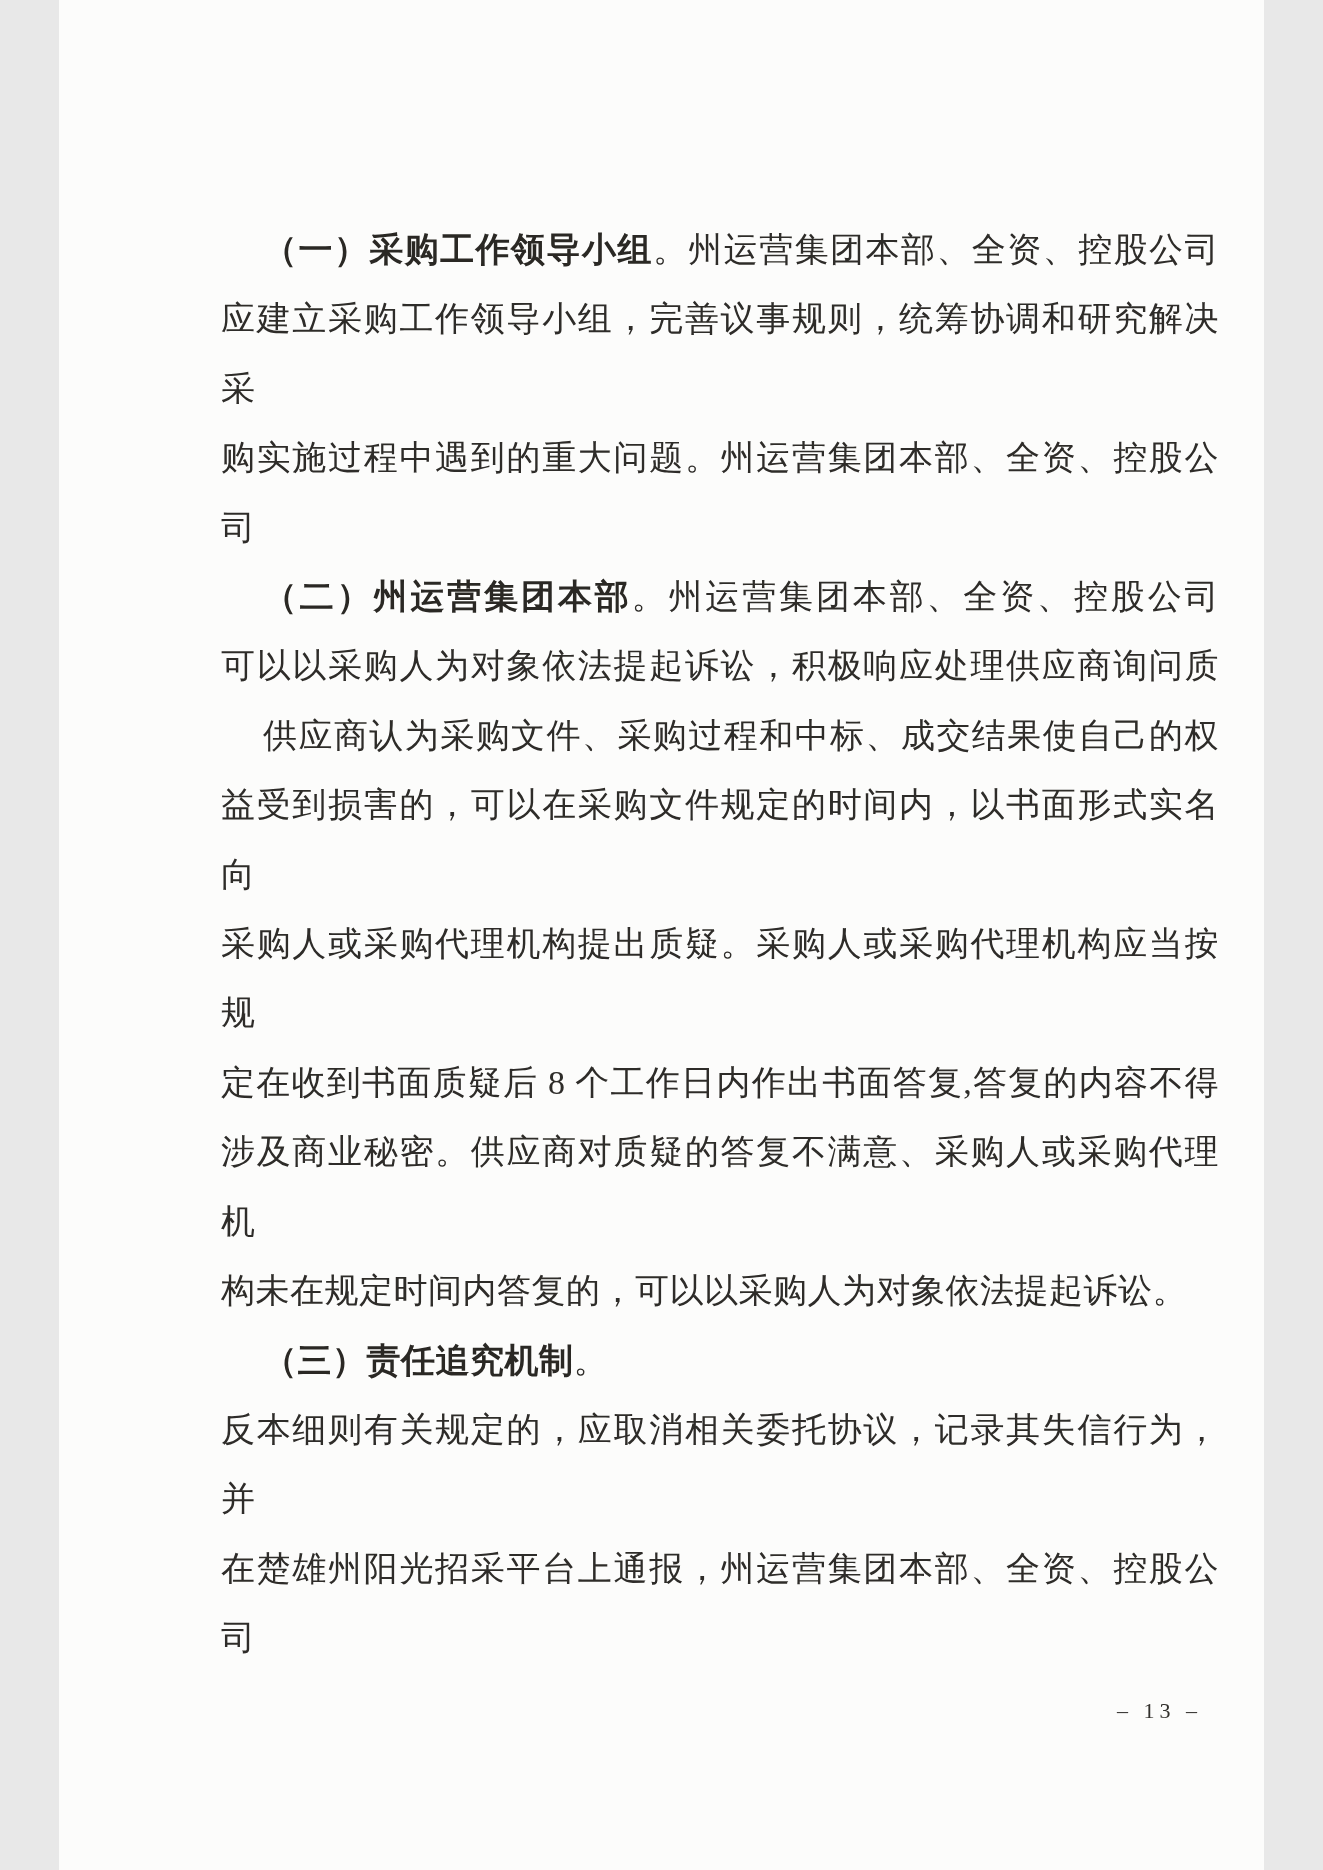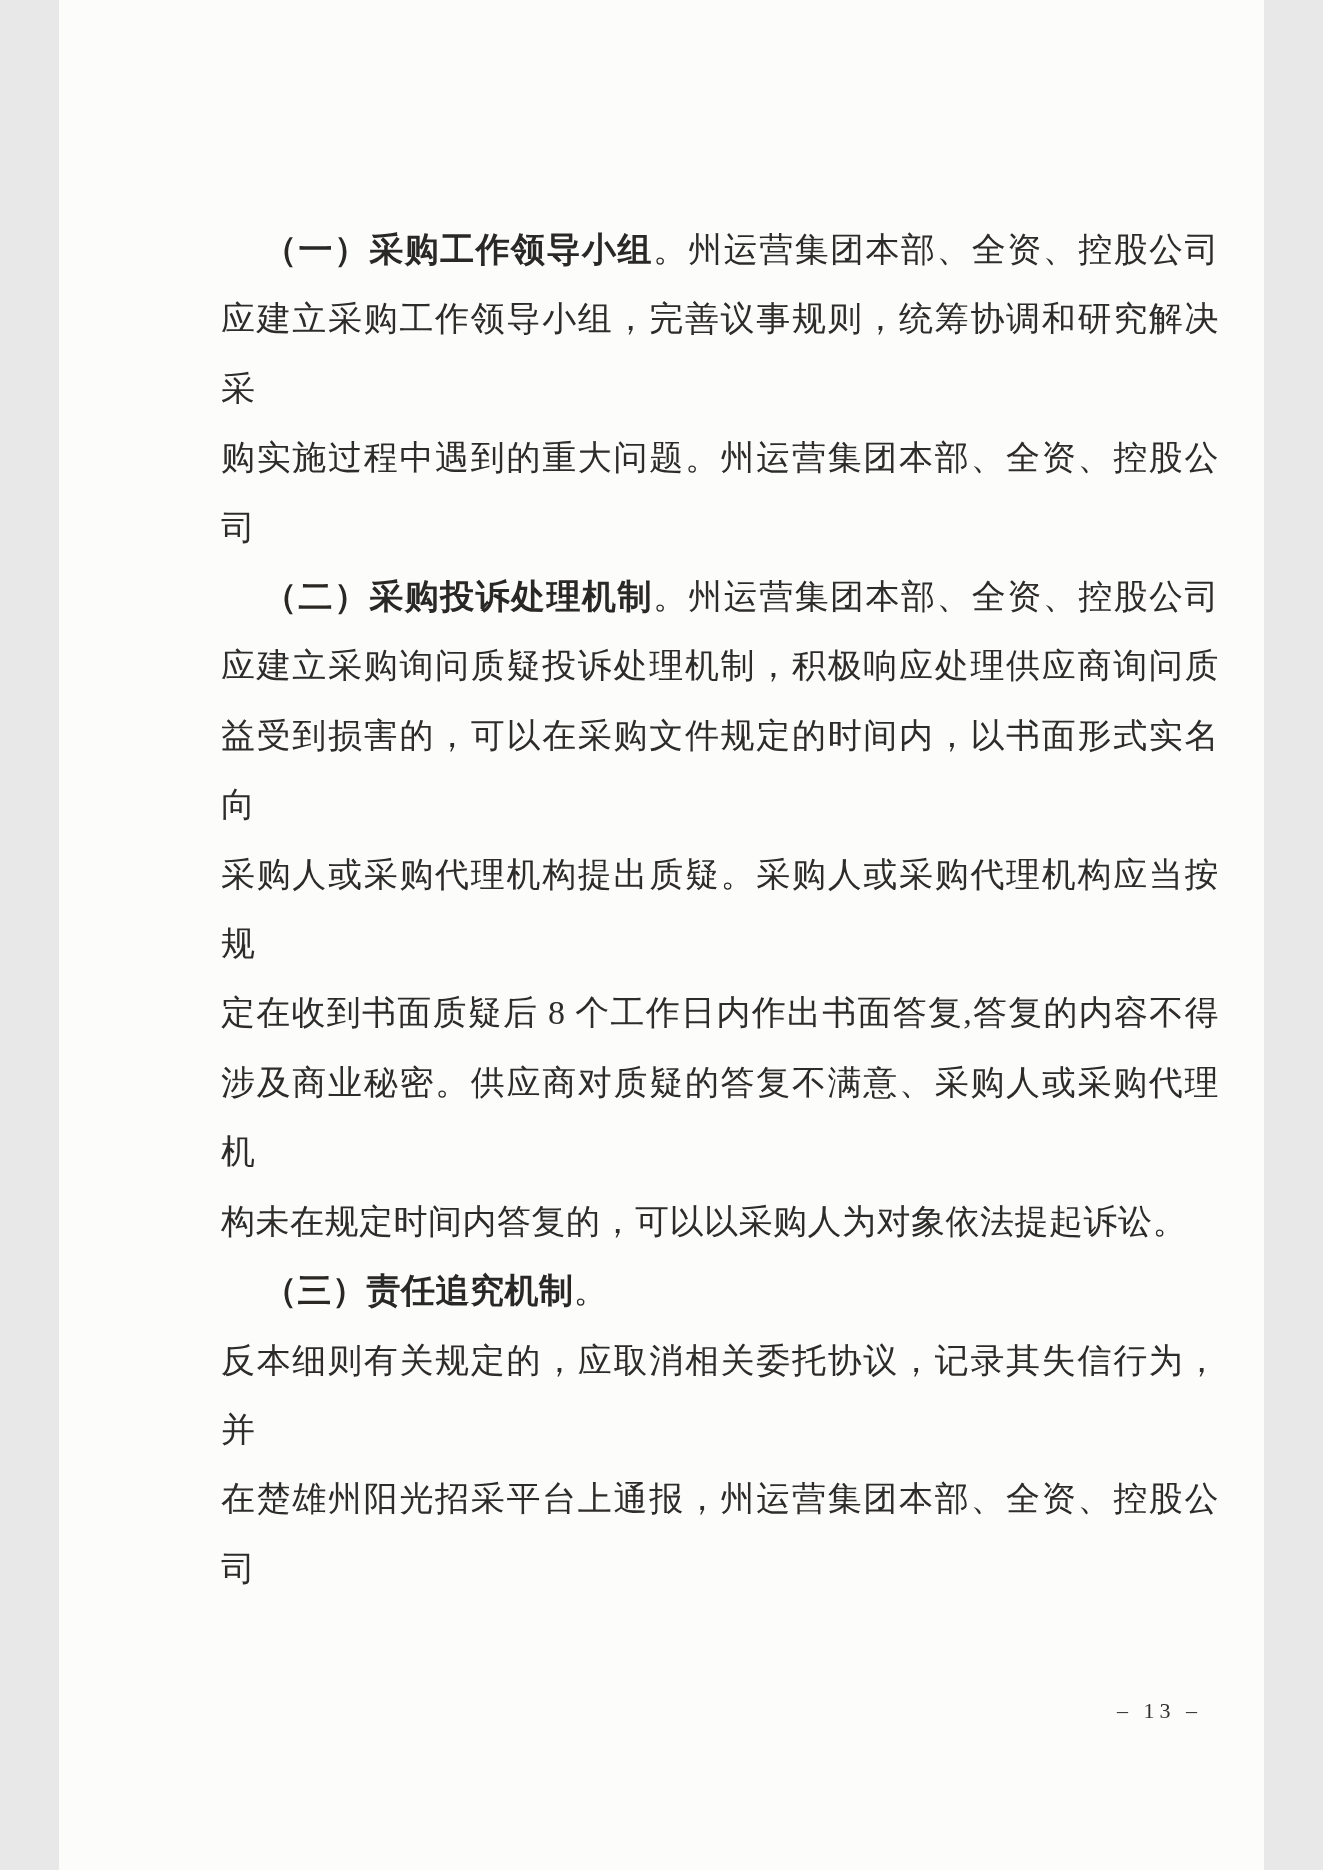--- a/index.html
+++ b/index.html
@@ -52,22 +52,23 @@
   }
 </style>
 </head>
 <body>
 
 <div class="page">
   <div class="text-block">
       <div class="line indent"><span class="run-bold">（一）采购工作领导小组</span><span>。州运营集团本部、全资、控股公司</span></div>
       <div class="line"><span>应建立采购工作领导小组，完善议事规则，统筹协调和研究解决采</span></div>
       <div class="line"><span>购实施过程中遇到的重大问题。州运营集团本部、全资、控股公司</span></div>
-      <div class="line indent"><span class="run-bold">（二）采购投诉处理机制</span><span>。州运营集团本部、全资、控股公司</span></div>
-      <div class="line"><span>应建立采购询问质疑投诉处理机制，积极响应处理供应商询问质</span></div>
+      <div class="line indent"><span class="run-bold">（二）州运营集团本部</span><span>。州运营集团本部、全资、控股公司</span></div>
+      <div class="line"><span>可以以采购人为对象依法提起诉讼，积极响应处理供应商询问质</span></div>
+      <div class="line indent"><span>供应商认为采购文件、采购过程和中标、成交结果使自己的权</span></div>
       <div class="line"><span>益受到损害的，可以在采购文件规定的时间内，以书面形式实名向</span></div>
       <div class="line"><span>采购人或采购代理机构提出质疑。采购人或采购代理机构应当按规</span></div>
       <div class="line"><span>定在收到书面质疑后 8 个工作日内作出书面答复,答复的内容不得</span></div>
       <div class="line"><span>涉及商业秘密。供应商对质疑的答复不满意、采购人或采购代理机</span></div>
       <div class="line last"><span>构未在规定时间内答复的，可以以采购人为对象依法提起诉讼。</span></div>
       <div class="line indent last"><span class="run-bold">（三）责任追究机制</span><span>。</span></div>
       <div class="line"><span>反本细则有关规定的，应取消相关委托协议，记录其失信行为，并</span></div>
       <div class="line"><span>在楚雄州阳光招采平台上通报，州运营集团本部、全资、控股公司</span></div>
     </div>
   <div class="page-number">– 13 –</div>

